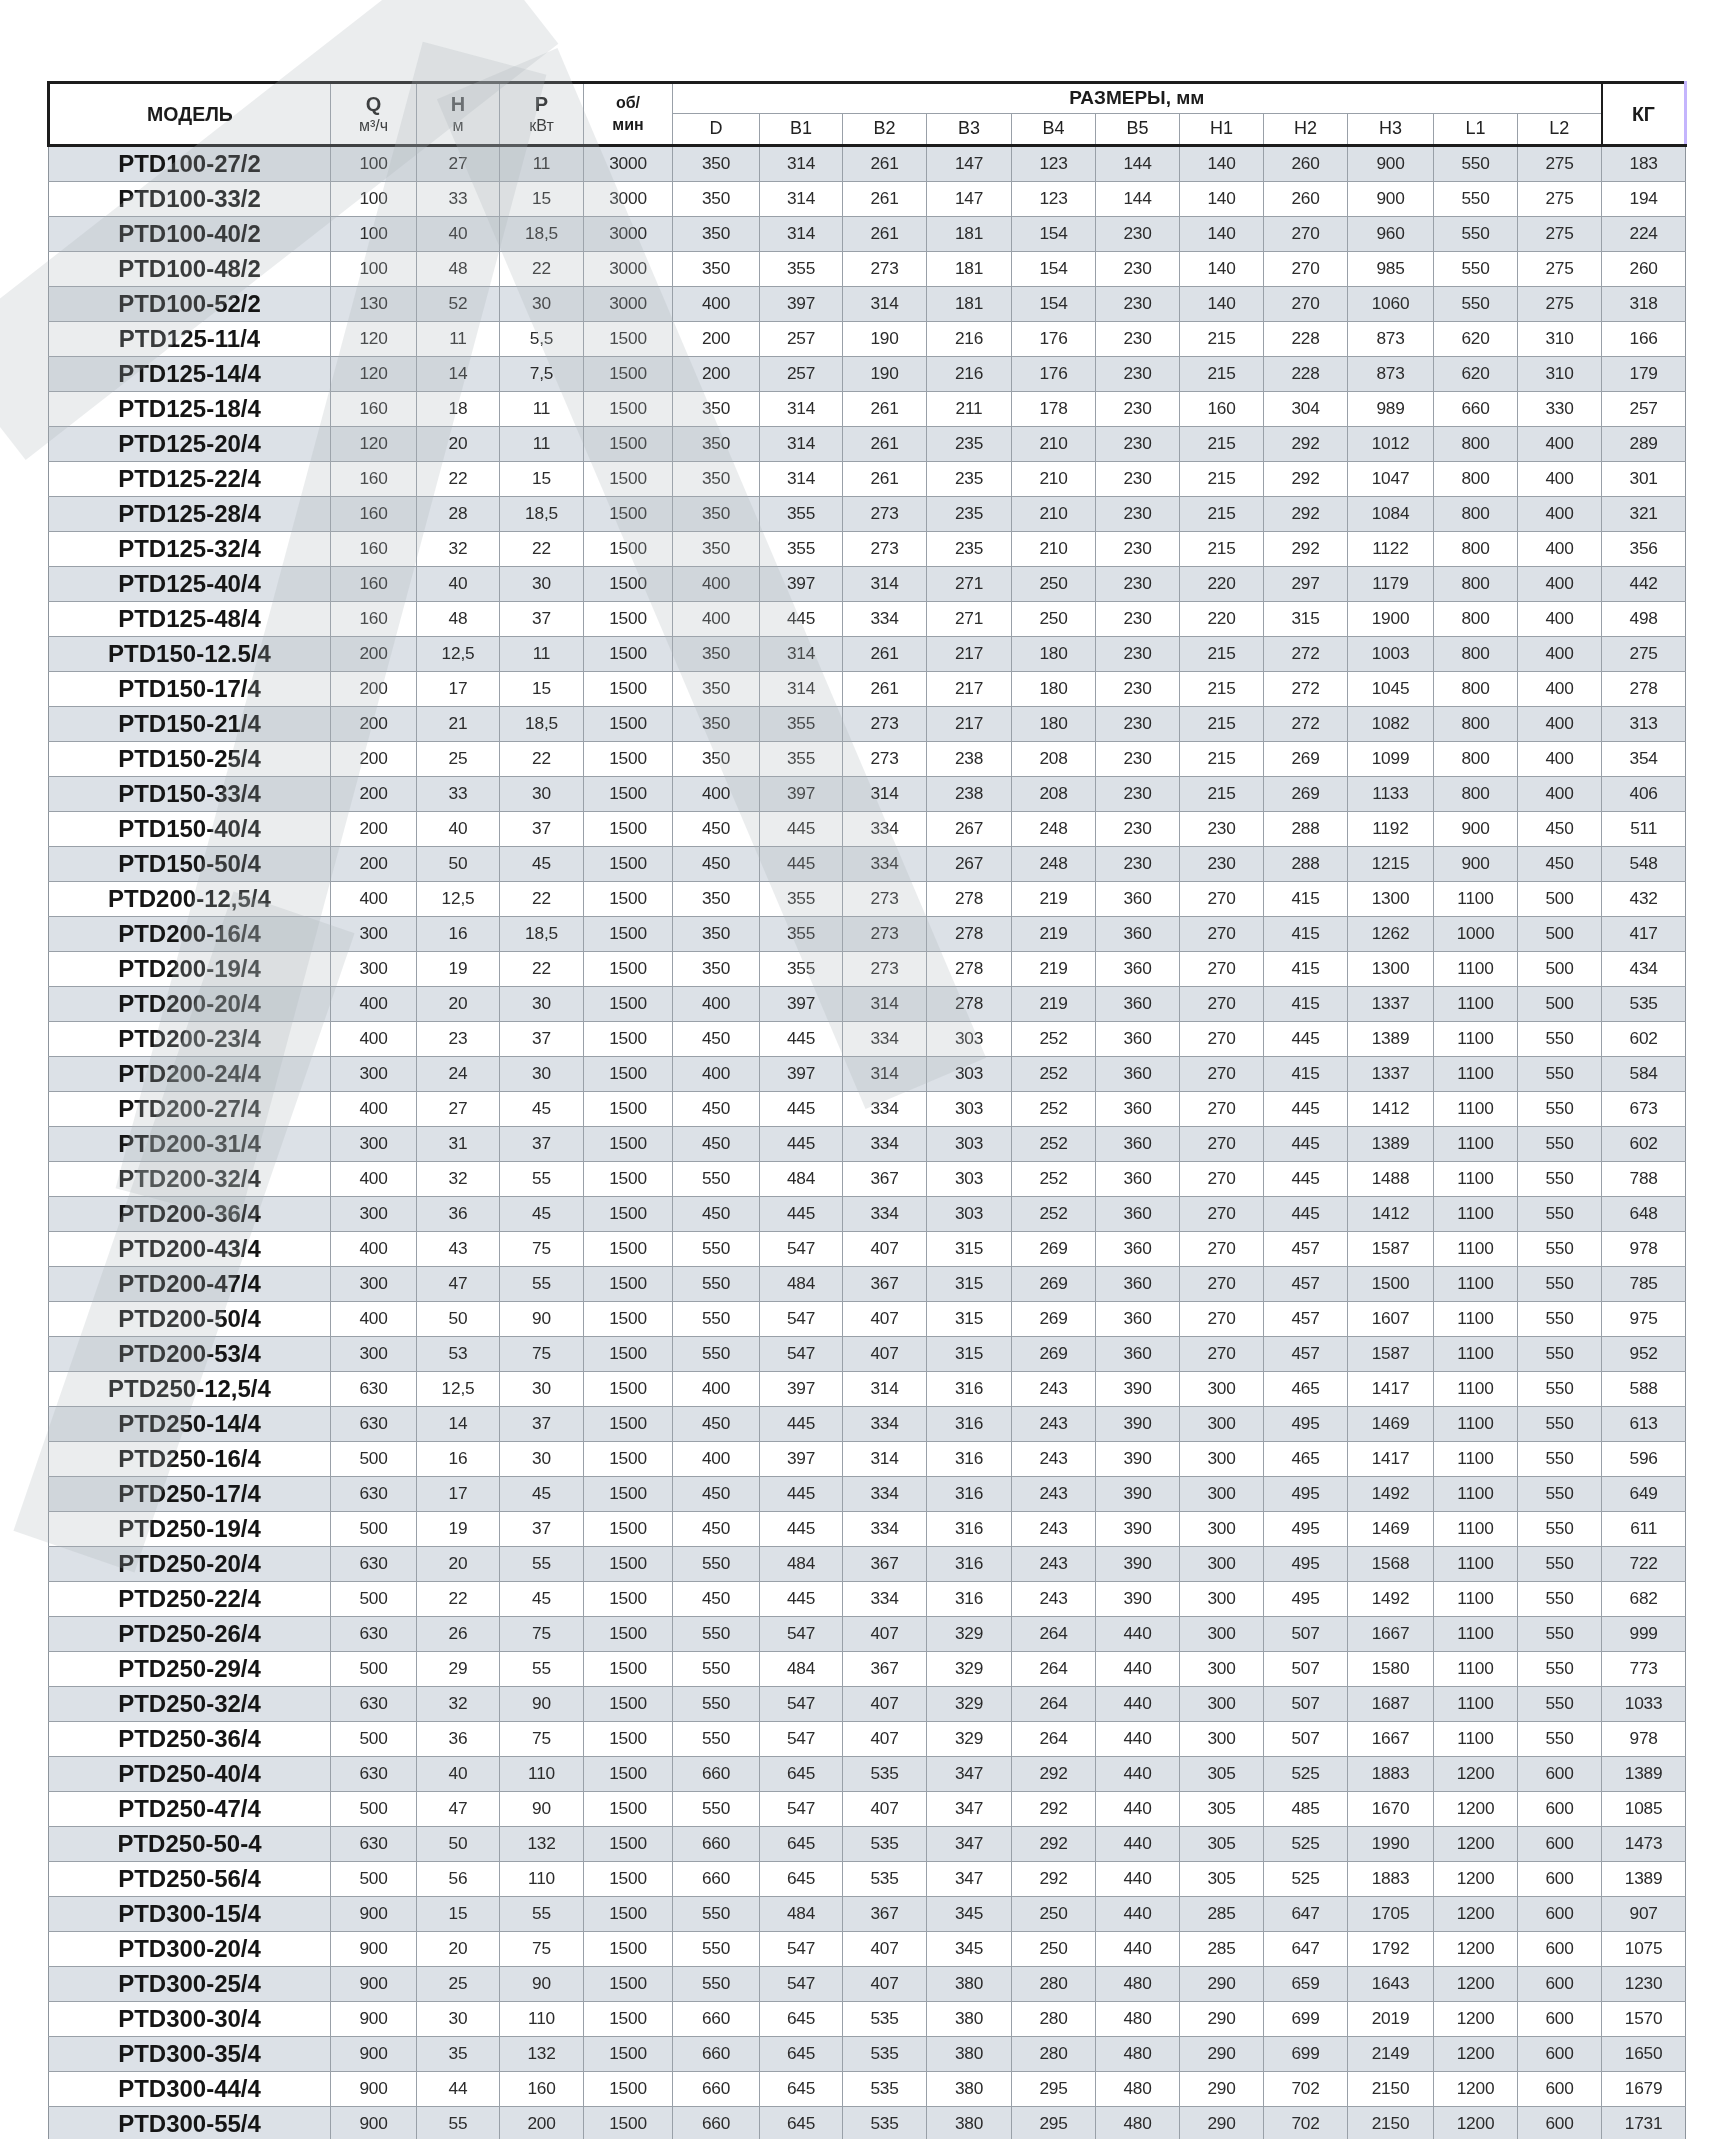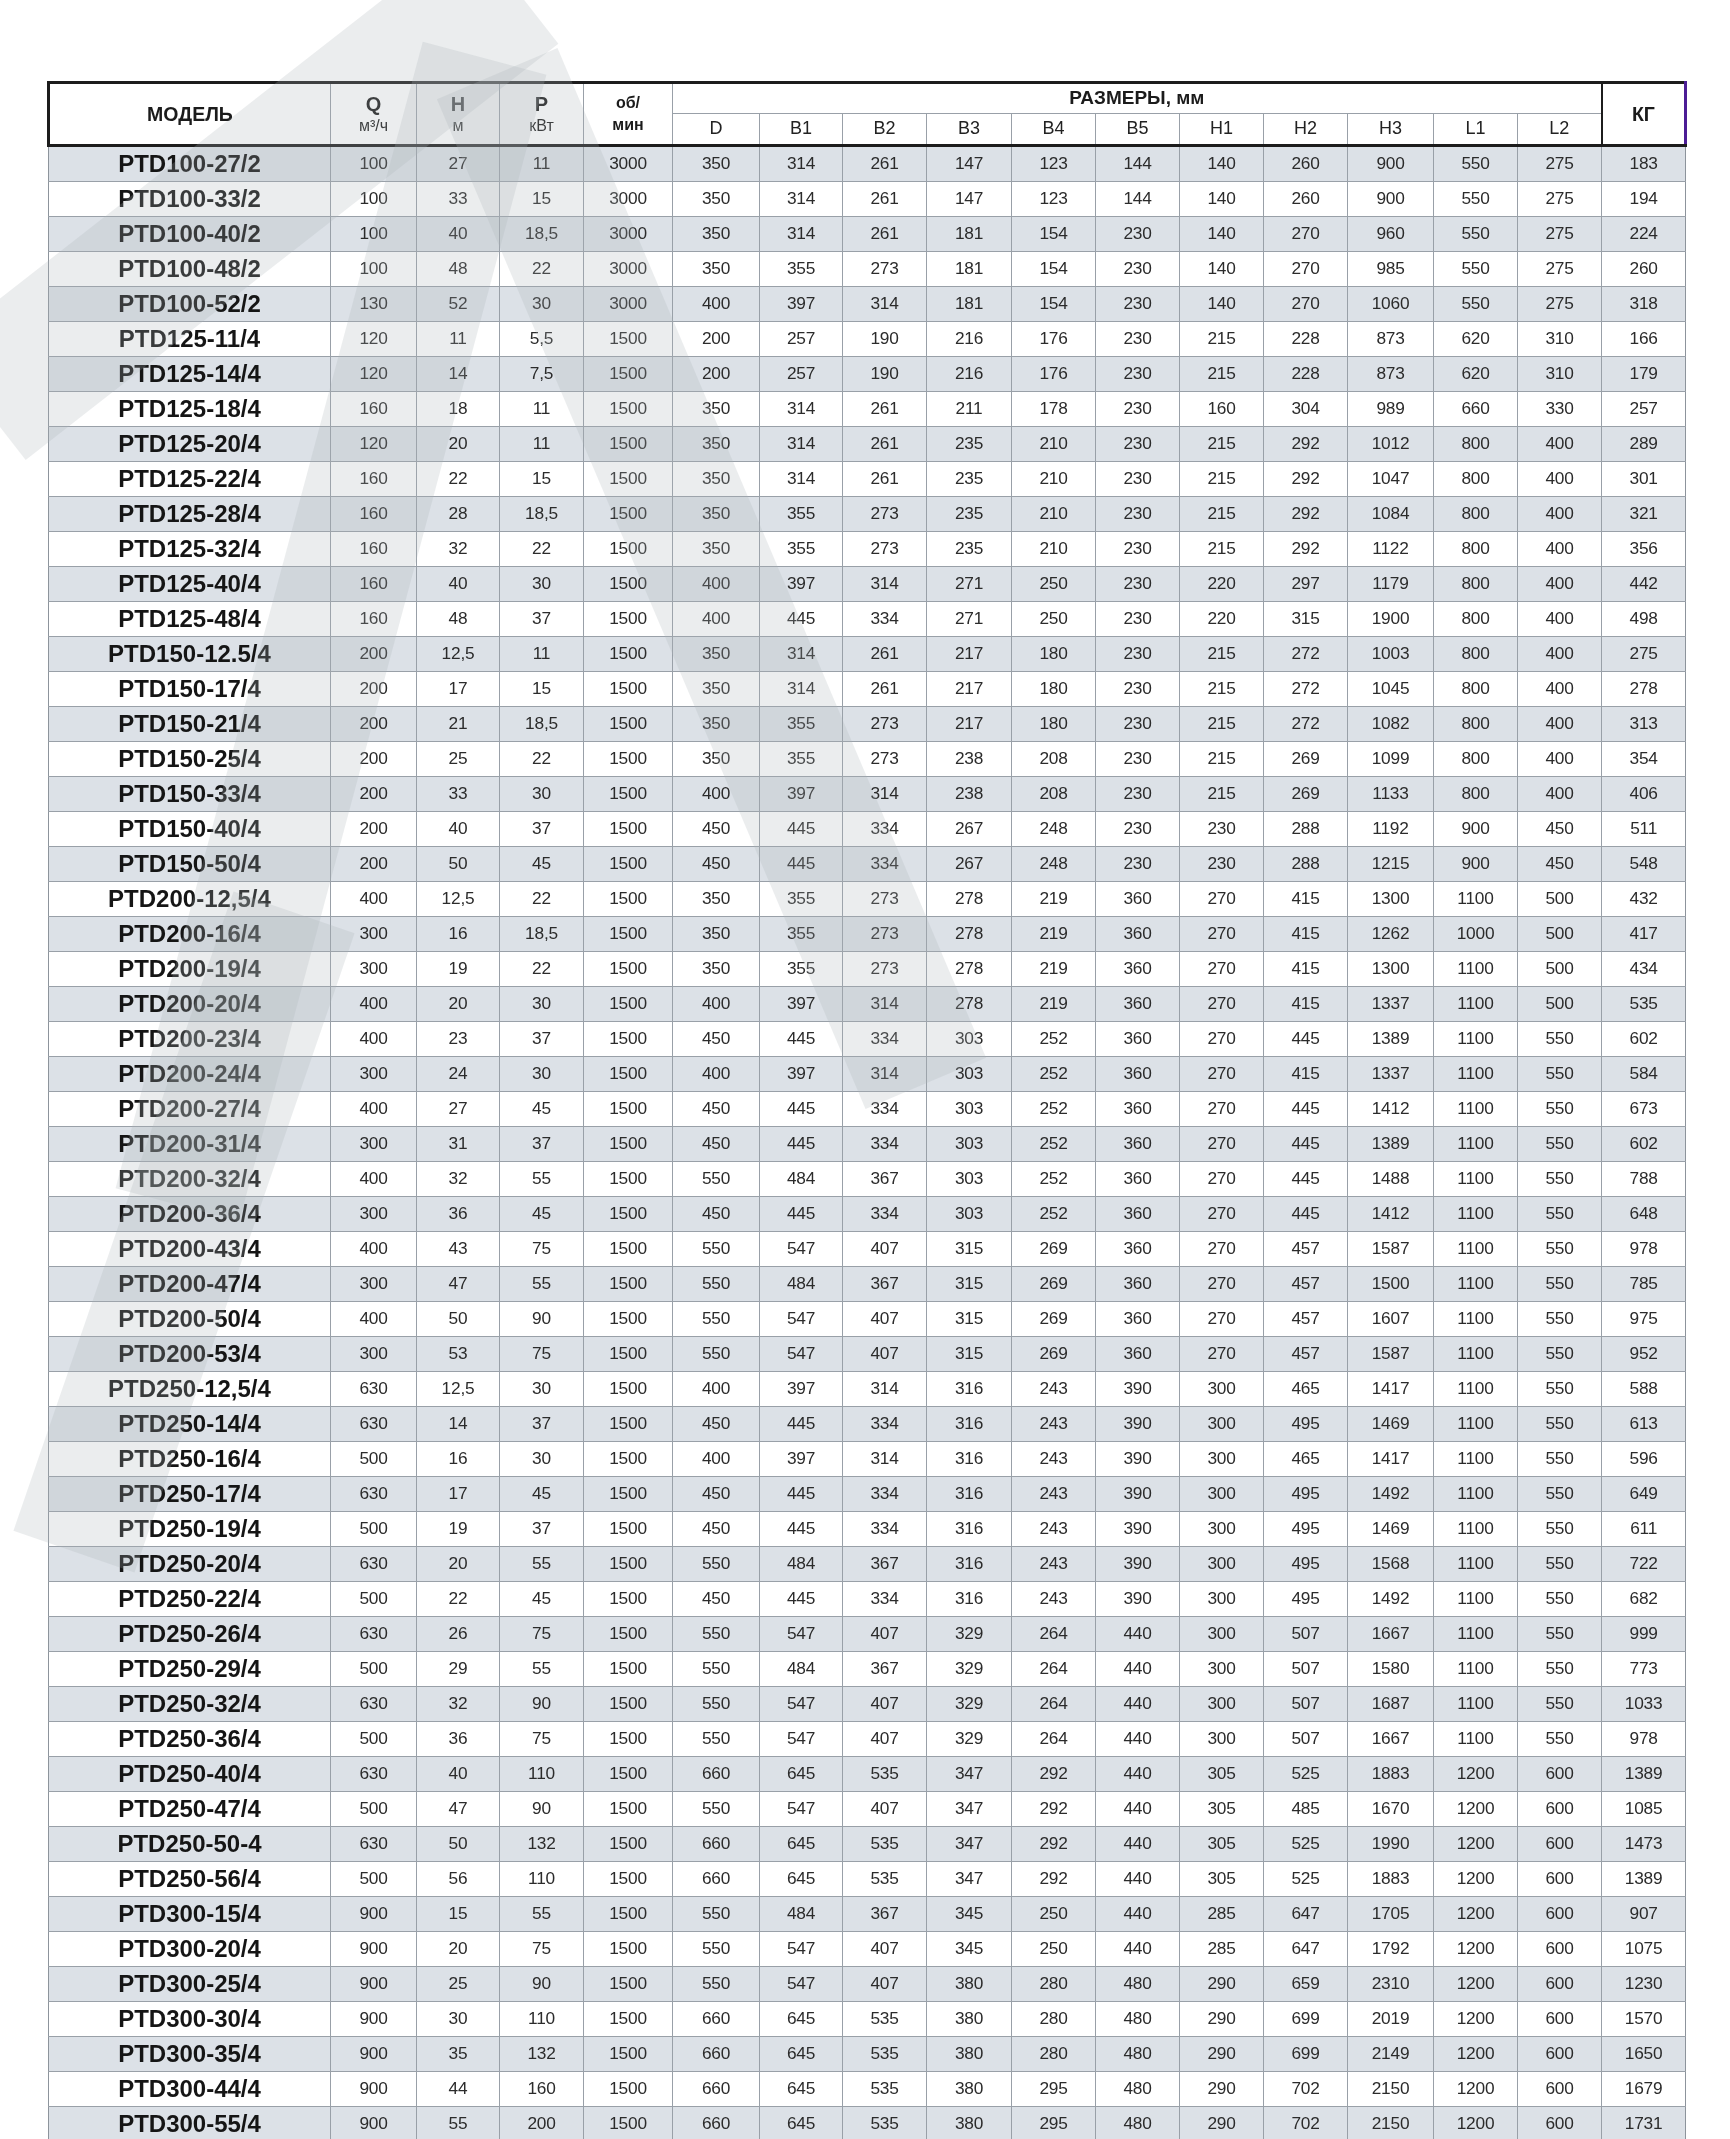--- a/index.html
+++ b/index.html
@@ -24,21 +24,21 @@
   col.c-l2{width:84px;} col.c-kg{width:84px;}
 
   thead th{background:#ffffff;border:1.1px solid #99a0a8;color:#1b1b1b;
            font-weight:bold;text-align:center;vertical-align:middle;padding:0;}
   thead tr.tier1 th{height:28.5px;}
   thead tr.tier2 th{height:30px;font-weight:normal;font-size:18px;color:#222;}
   
   thead th{border-bottom-color:#99a0a8;}
   thead .bt{border-top:3px solid #1c1c1c;}
   thead .bl{border-left:3px solid #1c1c1c;}
-  thead .br{border-right:3px solid #4c1d95;}
+  thead .br{border-right:3px solid #c4b5fd;}
   thead .bb{border-bottom:3px solid #1c1c1c;}
   thead .blk-left{border-left:2.3px solid #1c1c1c;}
   .h-main{font-size:20px;font-weight:bold;line-height:24px;}
   .h-unit{font-size:16px;font-weight:normal;line-height:19.5px;color:#1b1b1b;}
   .h-model{font-size:19.5px;}
   .h-group{font-size:19px;}
   .h-kg{font-size:19.5px;}
   .h-rpm{font-size:16px;line-height:22px;}
 
   tbody td{border:1.1px solid #99a0a8;height:34px;padding:0;
@@ -1119,21 +1119,21 @@
           <td>90</td>
           <td>1500</td>
           <td>550</td>
           <td>547</td>
           <td>407</td>
           <td>380</td>
           <td>280</td>
           <td>480</td>
           <td>290</td>
           <td>659</td>
-          <td>2310</td>
+          <td>1643</td>
           <td>1200</td>
           <td>600</td>
           <td>1230</td>
         </tr>
         <tr>
           <td class="model">PTD300-30/4</td>
           <td>900</td>
           <td>30</td>
           <td>110</td>
           <td>1500</td>

